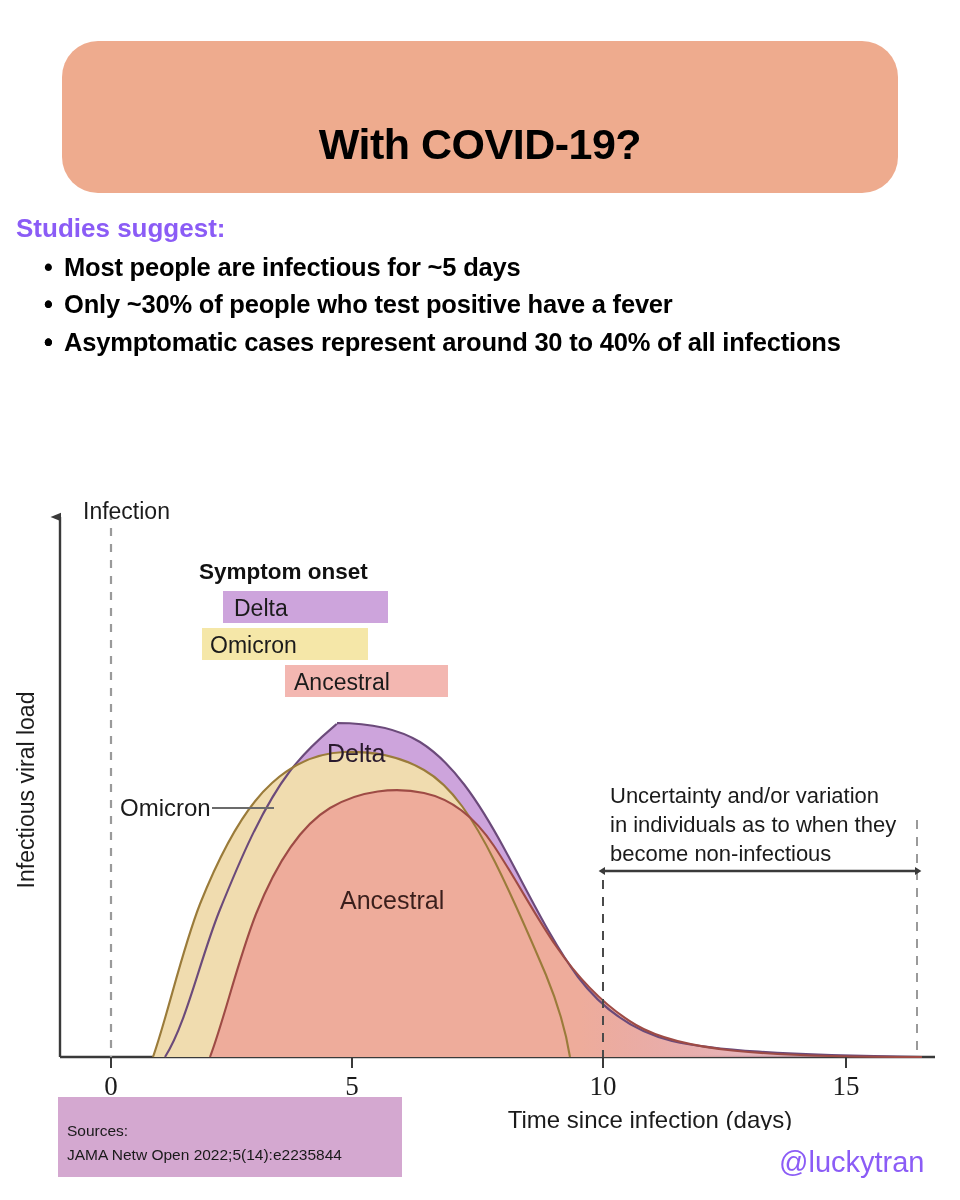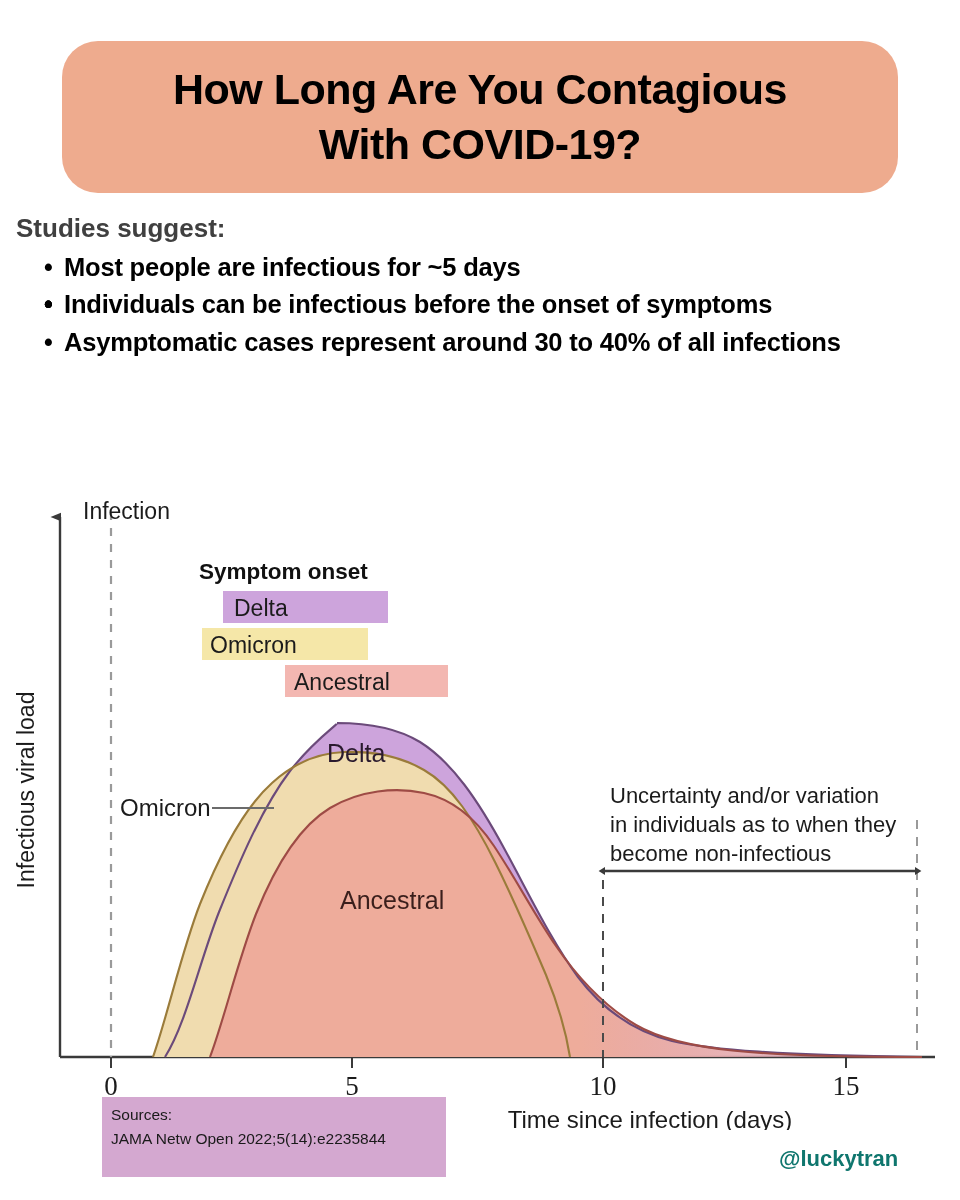--- a/index.html
+++ b/index.html
@@ -20,21 +20,21 @@
     font-weight:bold;font-size:43px;line-height:1.28;color:#000000;
     letter-spacing:-0.5px;
     padding:0 22px;
   }
 
   
   #studies-block{
     position:absolute;left:16px;top:214px;width:940px;
   }
   #studies-heading{
-    font-weight:bold;font-size:26px;color:#404040;line-height:1.12;
+    font-weight:bold;font-size:26px;color:#8b5cf6;line-height:1.12;
     margin:0 0 6px 0;
   }
   #bullet-list{
     list-style:none;margin:0;padding:0;
   }
   #bullet-list li{
     position:relative;
     font-weight:bold;font-size:25.5px;color:#000;
     line-height:1.46;
     padding-left:48px;
@@ -48,61 +48,61 @@
   
   #chart-region{
     position:absolute;left:0;top:490px;width:960px;height:640px;
   }
   #chart-svg{display:block;}
 
   
   #sources-box{
     position:absolute;left:58px;top:1097px;width:344px;height:80px;
     background:#d4a8d0;
-    padding:6px 9px 0 9px;box-sizing:border-box;margin-left:44px;
+    padding:22px 9px 0 9px;box-sizing:border-box;
   }
   #sources-box .src-line{
     font-size:15.5px;color:#1a1a1a;line-height:1.52;white-space:nowrap;
   }
 
   
   #handle{
     position:absolute;left:779px;top:1146px;
-    font-weight:bold;font-size:22px;color:#0f766e;letter-spacing:0px;
+    font-weight:normal;font-size:29px;color:#8b5cf6;letter-spacing:0px;
   }
 </style>
 </head>
 <body>
 
 <div id="title-banner">
   <div class="title-text">
-    <span>How Long Are You Contagious</span><br>
+    <br>
     <span>With COVID-19?</span>
   </div>
 </div>
 
 <div id="studies-block">
   <div id="studies-heading">Studies suggest:</div>
   <ul id="bullet-list">
     <li>
       <span class="bullet-dot">•</span>
       <span>Most people are infectious for ~5 days</span>
     </li>
     <li>
       <span class="bullet-dot">•</span>
     </li>
     <li>
       <span class="bullet-dot">•</span>
-    </li>
-    <li>
-      <span class="bullet-dot">•</span>
-    </li>
-    <li>
-      <span class="bullet-dot">•</span>
-      <span>Individuals can be infectious before the onset of symptoms</span>
+      <span>Only ~30% of people who test positive have a fever</span>
+    </li>
+    <li>
+      <span class="bullet-dot">•</span>
+    </li>
+    <li>
+      <span class="bullet-dot">•</span>
     </li>
     <li>
       <span class="bullet-dot">•</span>
       <span>Asymptomatic cases represent around 30 to 40% of all infections</span>
     </li>
   </ul>
 </div>
 
 <div id="chart-region">
   <svg id="chart-svg" width="960" height="640" viewBox="0 0 960 640">

